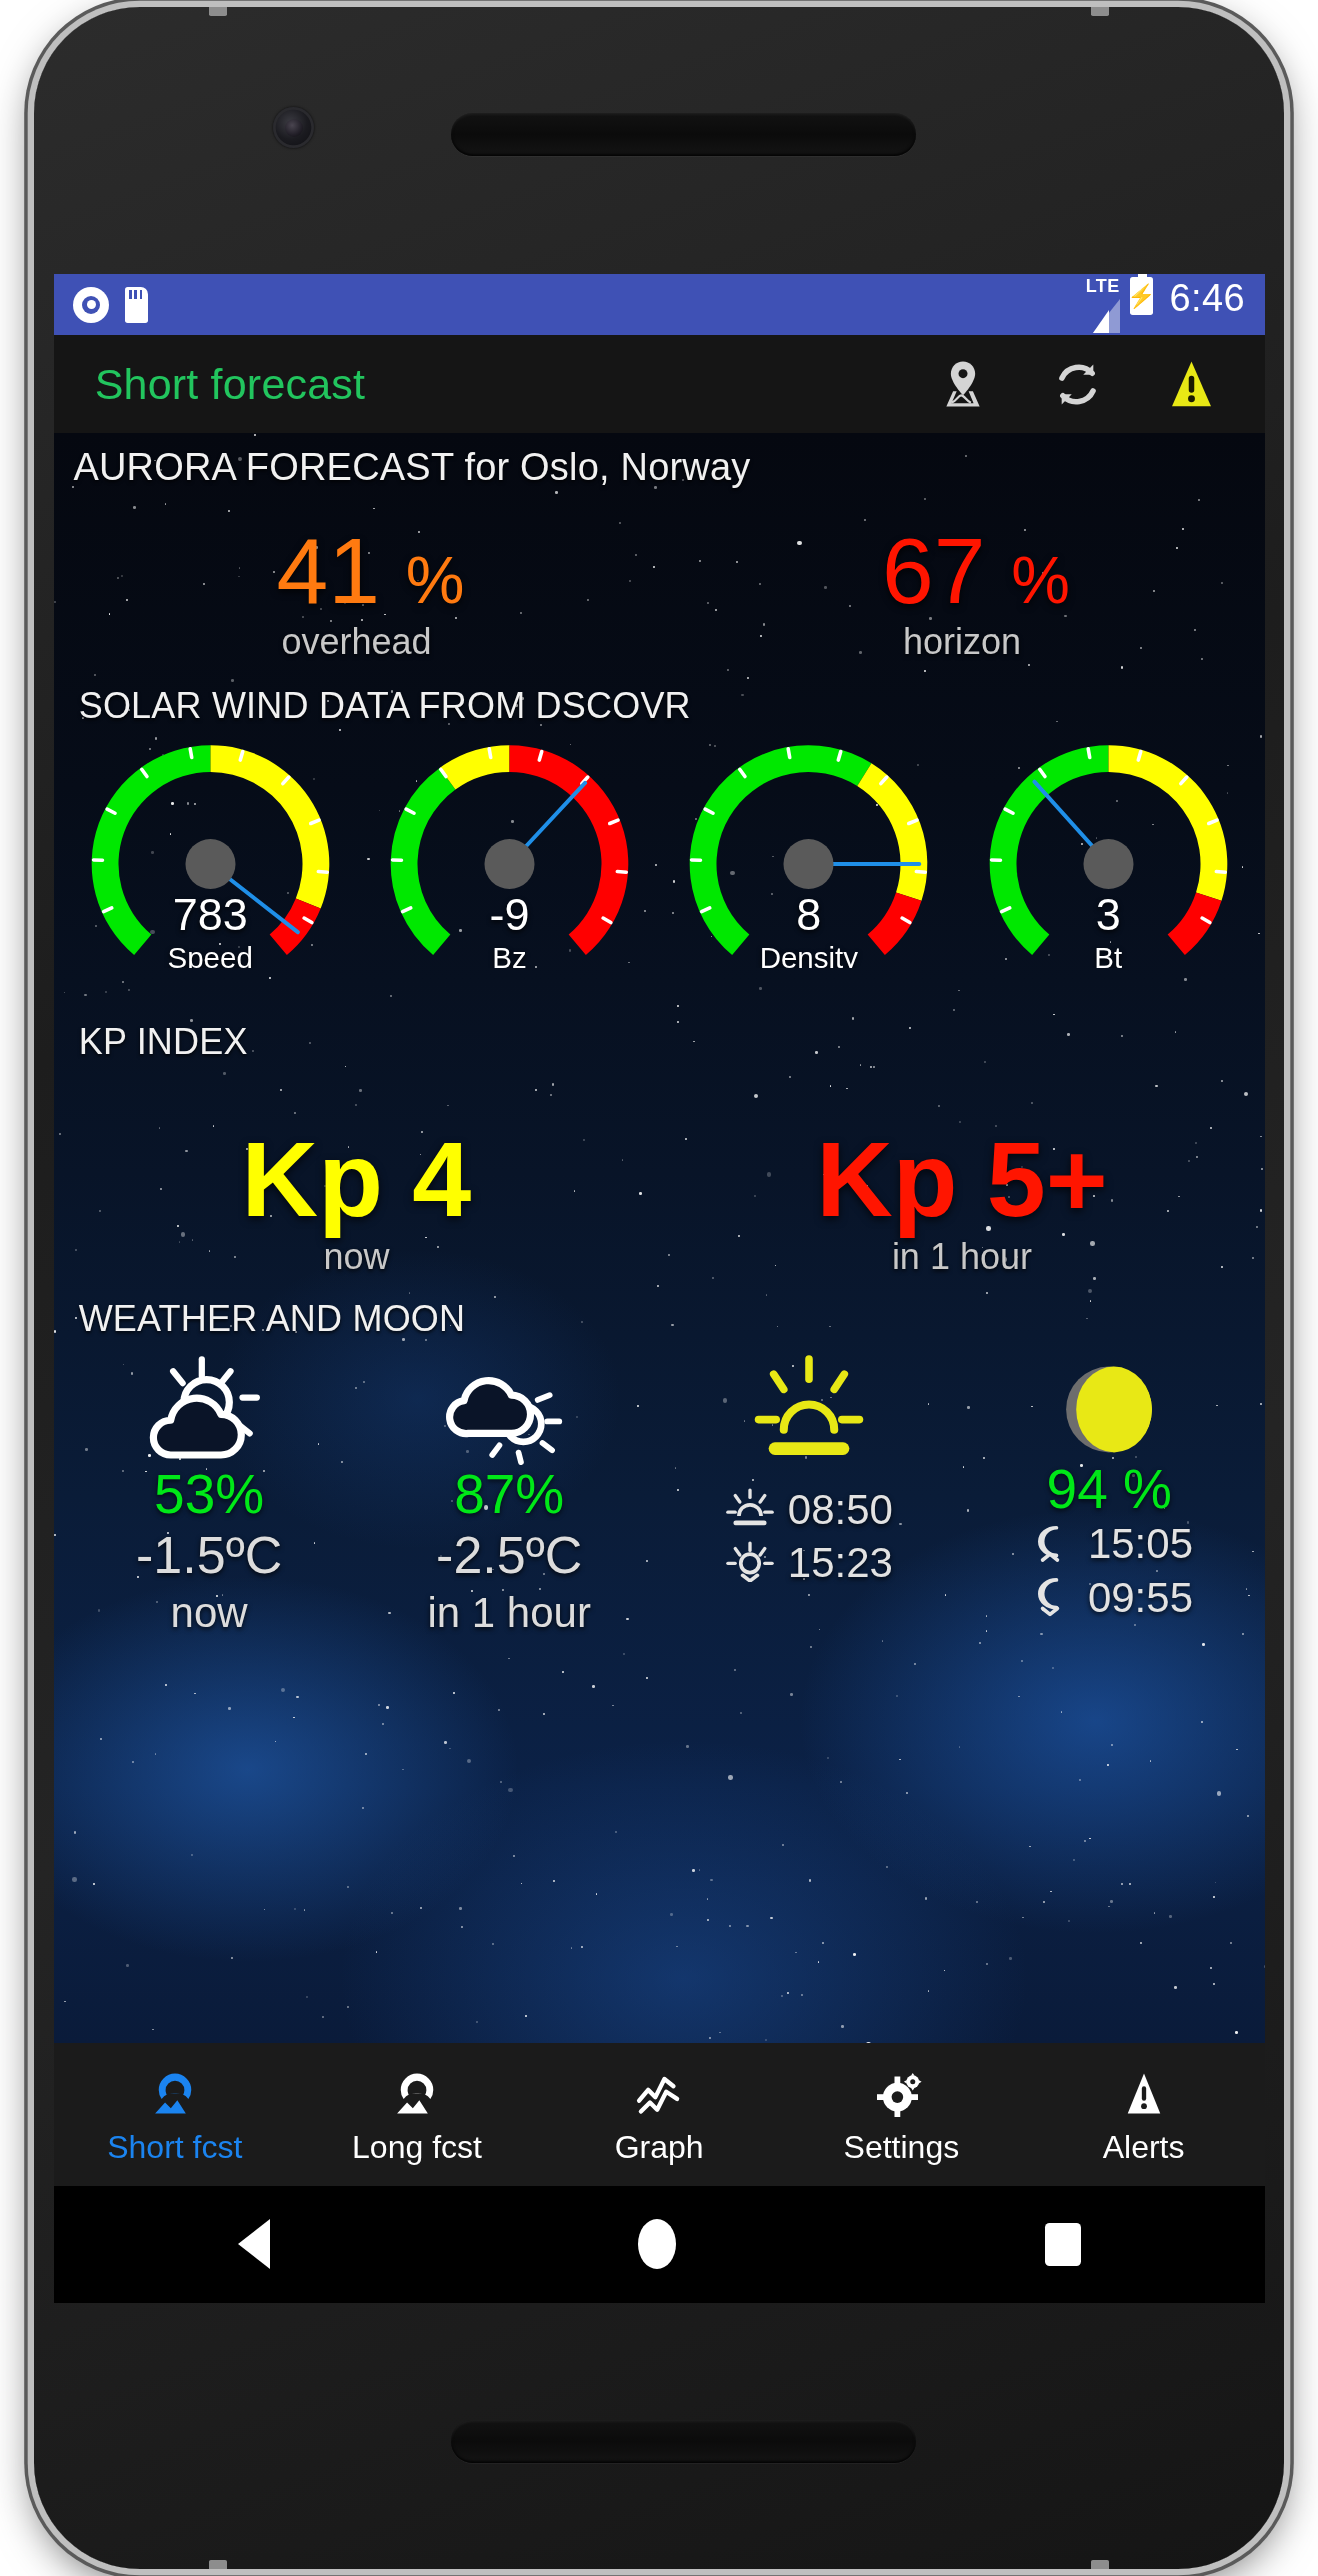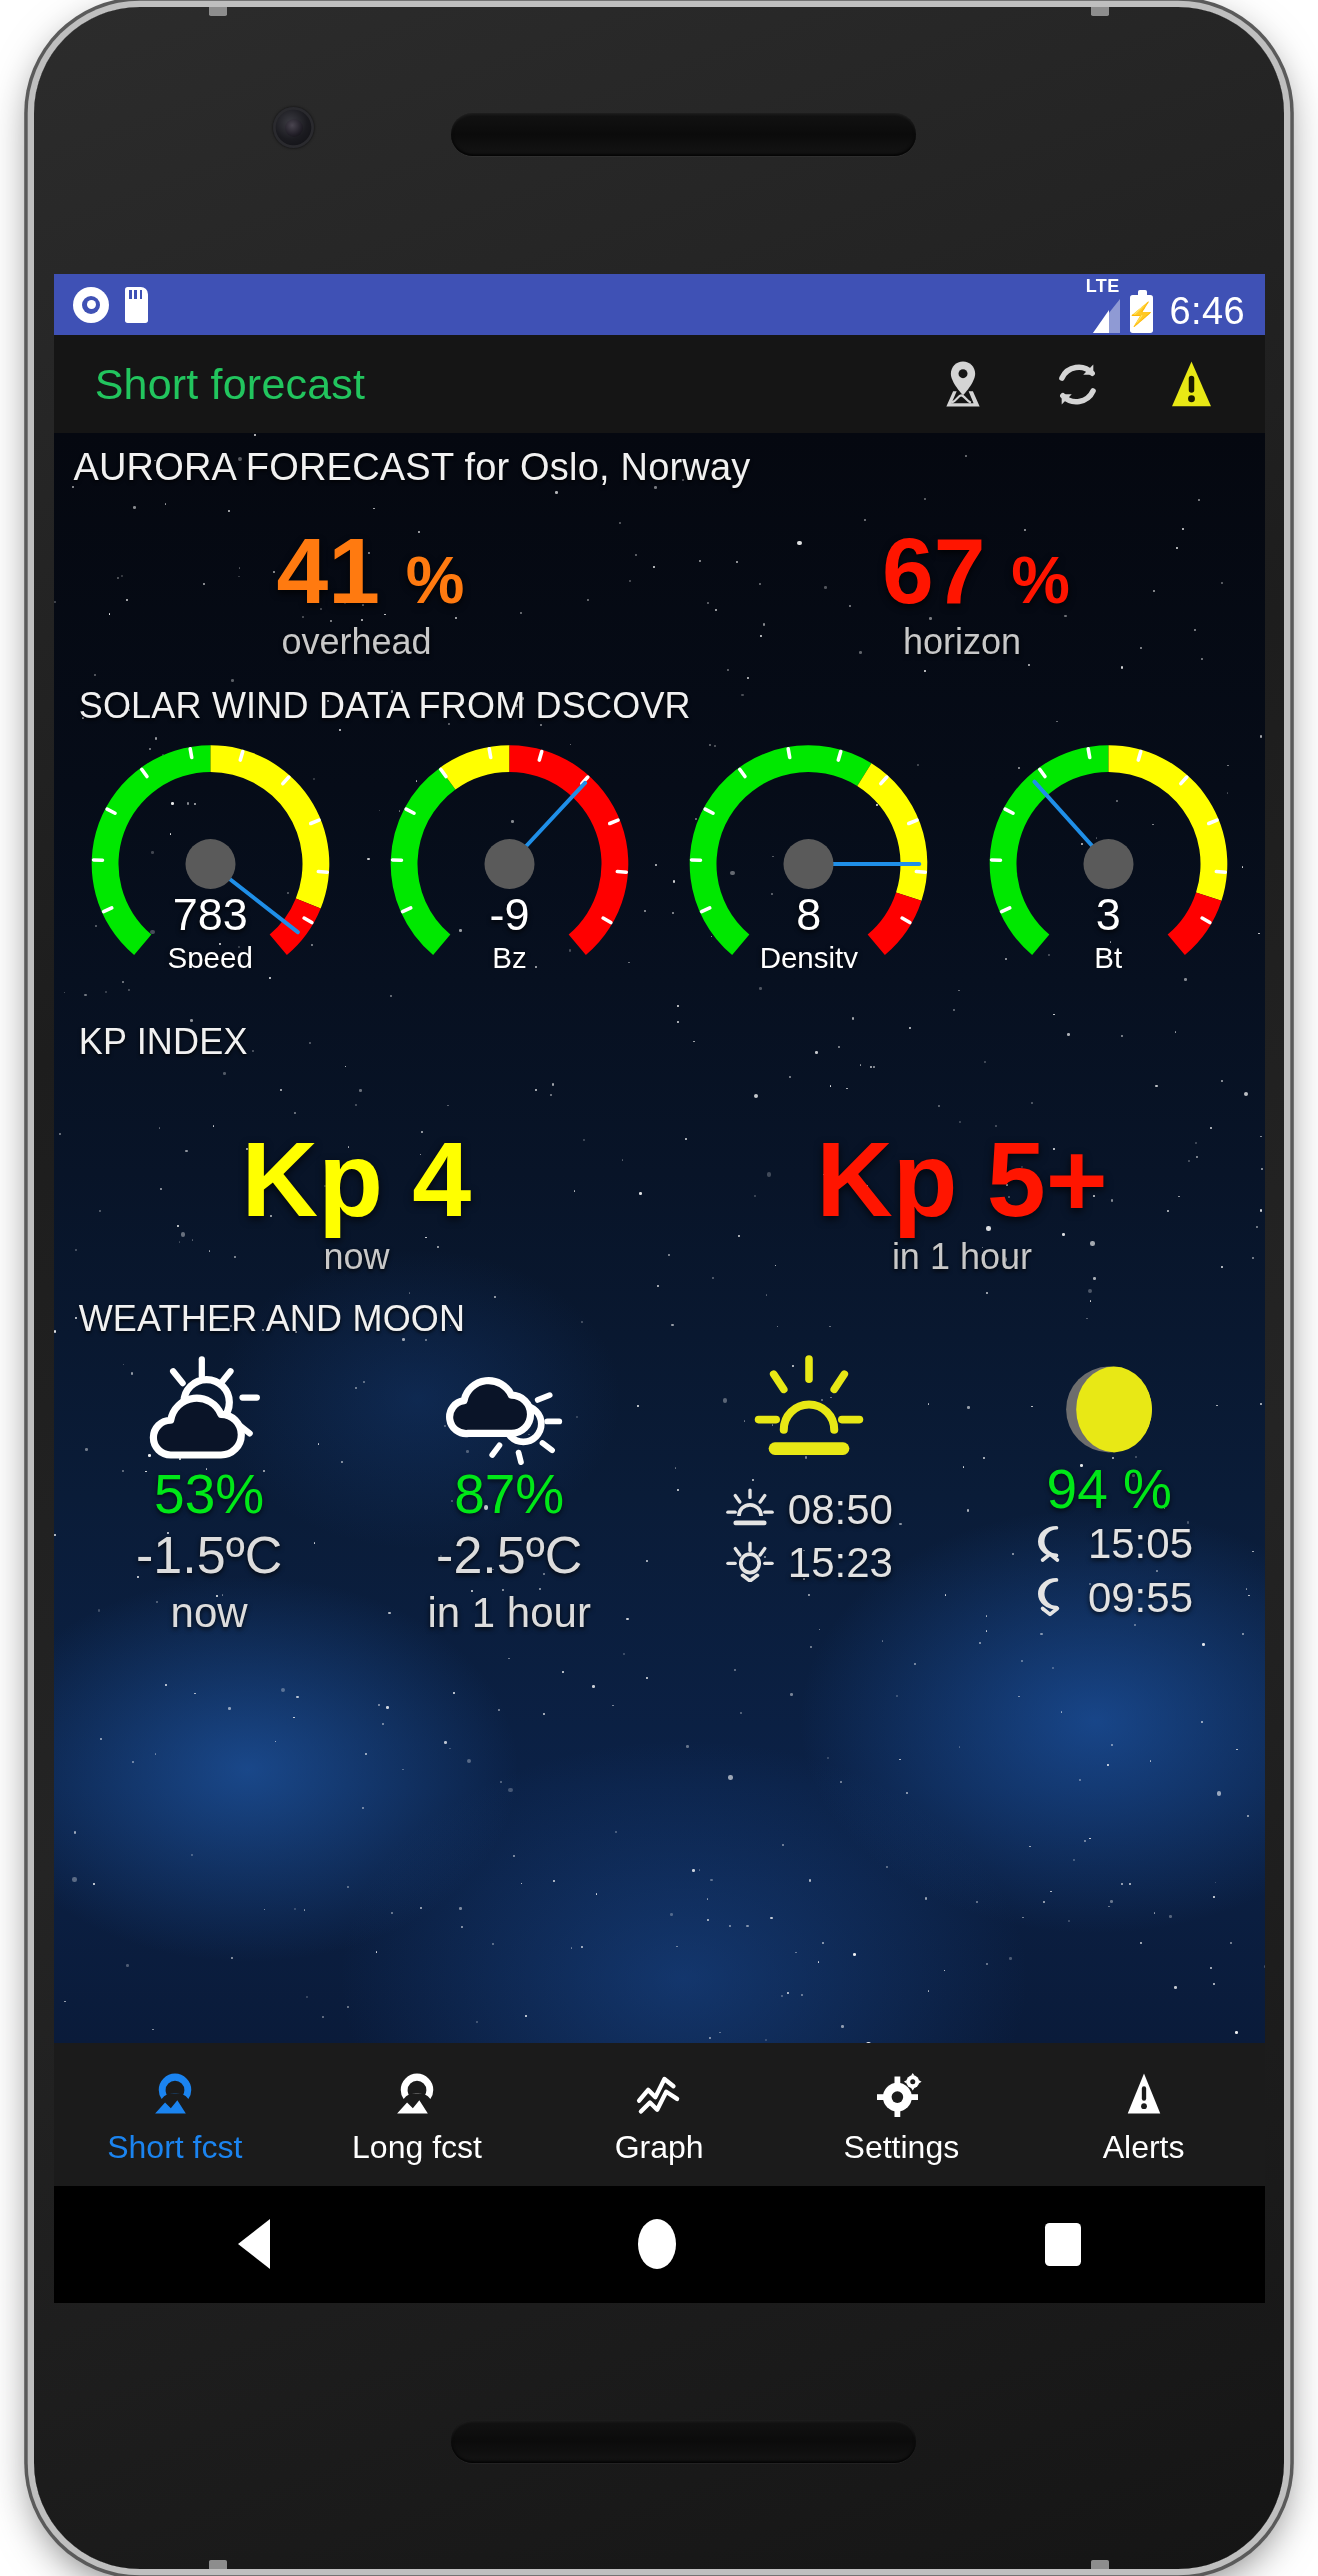--- a/index.html
+++ b/index.html
@@ -59,21 +59,21 @@
     background: #000;
     overflow: hidden;
   }
 
   
   .statusbar {
     height: 61px; background: #3f51b5; display: flex; align-items: center;
     padding: 0 19.7px; color: #fff;
   }
   .sb-left { display:flex; align-items:center; gap: 16px; }
-  .sb-right { margin-left: auto; display:flex; align-items:flex-end; gap: 10.7px; }
+  .sb-right { margin-left: auto; display:flex; align-items:flex-start; gap: 10.7px; }
   .sb-time { font-size: 38px; font-weight: 400; letter-spacing: 0.4px; padding-left: 5.4px;}
   .ic-rec { width: 36px; height: 36px; border-radius:50%; background:#fff; position:relative; }
   .ic-rec:after{content:"";position:absolute;left:9px;top:9px;width:18px;height:18px;border-radius:50%;background:#3f51b5;}
   .ic-rec:before{content:"";position:absolute;left:13.4px;top:13.4px;width:9px;height:9px;border-radius:50%;background:#fff;z-index:2;}
   .ic-sd { width:23px; height:36px; background:#fff; border-radius:2.7px 7.2px 2.7px 2.7px; position:relative;}
   .ic-sd:after{content:"";position:absolute;left:3.6px;top:3.6px;width:16px;height:9px;
     background: repeating-linear-gradient(90deg,#3f51b5 0 2.7px, #fff 2.7px 5.4px);}
   .ic-lte { font-size: 18px; font-weight:700; line-height:1; letter-spacing:0.4px; }
   .ic-signal { position:relative; width:30px; height:38px; }
   .ic-signal .tri-dim{position:absolute;right:0;bottom:0;width:0;height:0;border-left:27px solid transparent;border-bottom:34px solid rgba(255,255,255,.42);}
@@ -109,21 +109,21 @@
 
   .sec-title {
     position:relative; color:#f1f1f1; font-size: 38px; font-weight: 400;
     padding: 12.5px 0 0 19.7px; letter-spacing: 0.2px; text-shadow: 0 1.8px 3.6px rgba(0,0,0,.8);
   }
   .sec-title.small { font-size: 36px; }
 
   .two-col { position:relative; display:flex; }
   .two-col > div { flex:1; text-align:center; }
 
-  .big-pct { font-size: 93px; font-weight:700; line-height:1.0; text-shadow: 0 2.7px 7.2px rgba(0,0,0,.75); padding-left: 28px;}
+  .big-pct { font-size: 93px; font-weight:400; line-height:1.0; text-shadow: 0 2.7px 7.2px rgba(0,0,0,.75); padding-left: 28px;}
   .big-pct .u { font-size: 66px; }
   .sub-lbl { color:#c8c8c8; font-size: 36px; margin-top: 3.6px; text-shadow: 0 1.8px 4.5px rgba(0,0,0,.8);}
 
   
   .gauges { position:relative; display:flex; justify-content:space-between; padding: 3.6px 9px 0 9px; }
   .gauge { position:relative; width: 295px; height: 268px; }
   .gauge svg { display:block; }
   .gauge .gval {
     position:absolute; left:0; right:0; top:159px; text-align:center;
     color:#fff; font-size:45px; text-shadow: 0 1.8px 5.4px rgba(0,0,0,.9);

